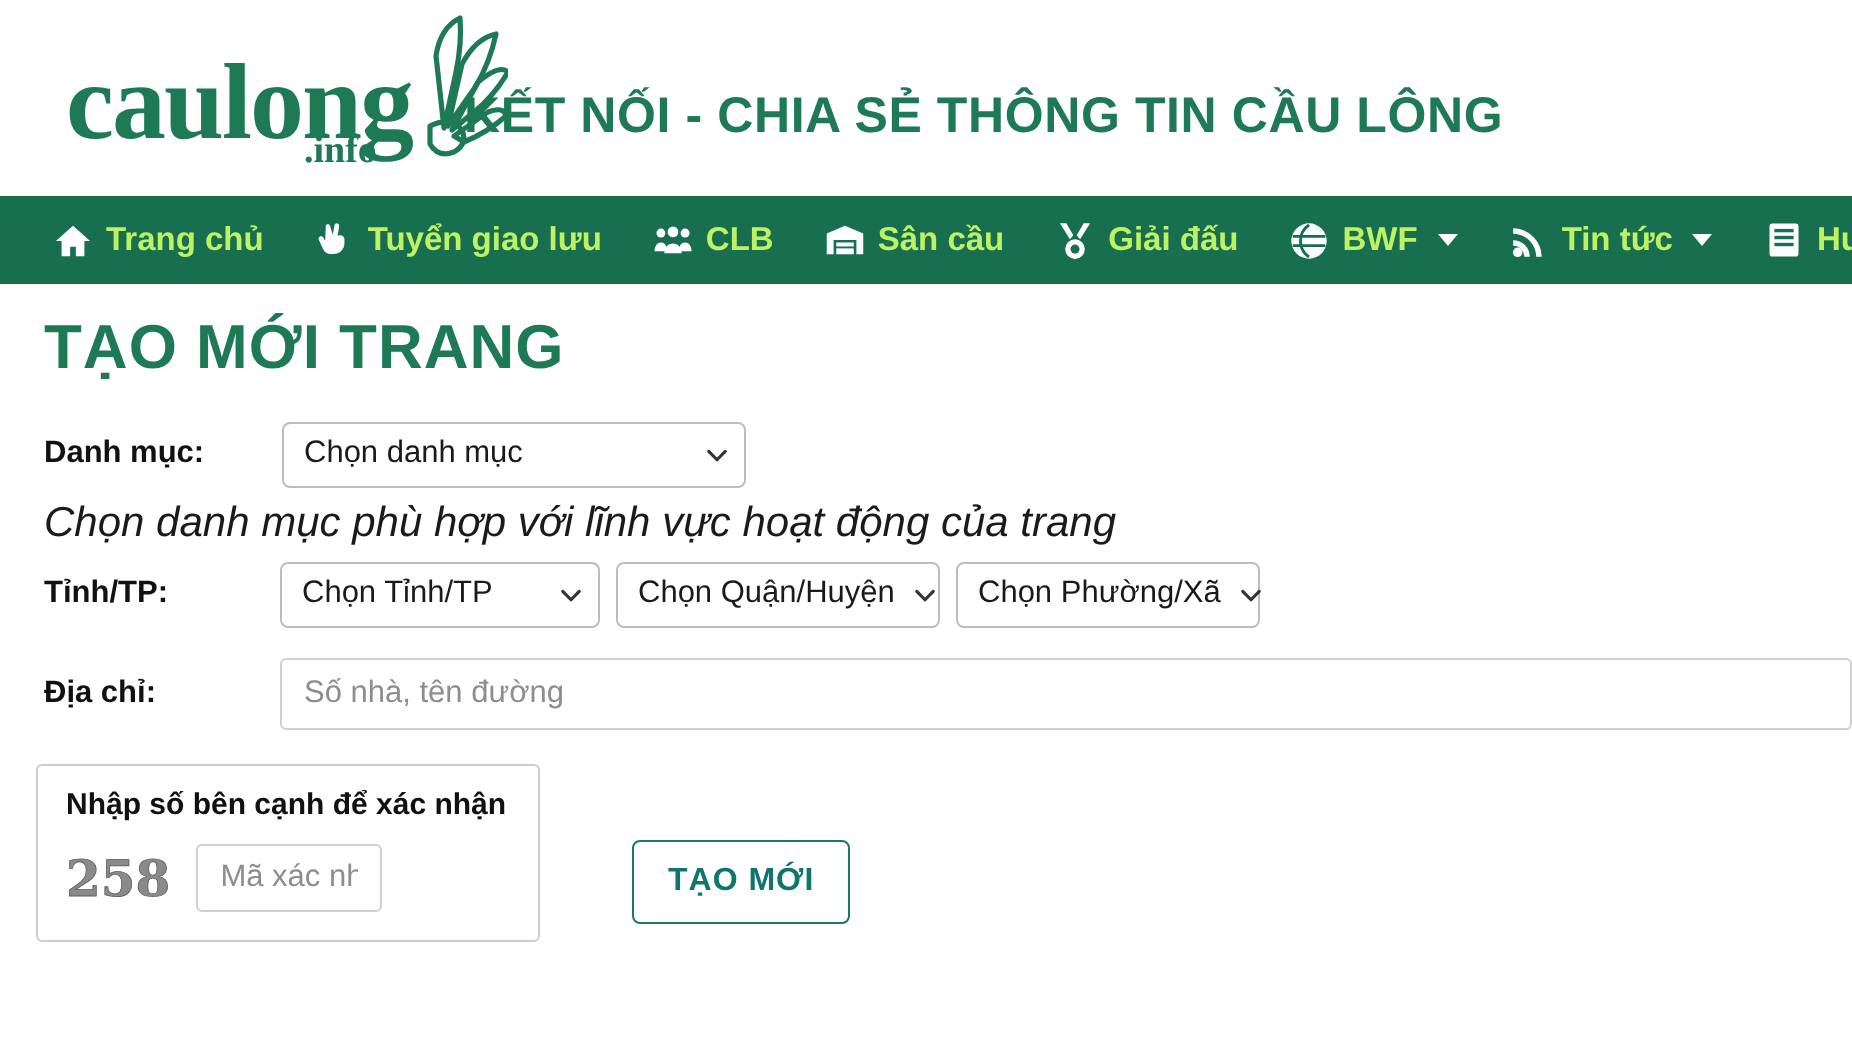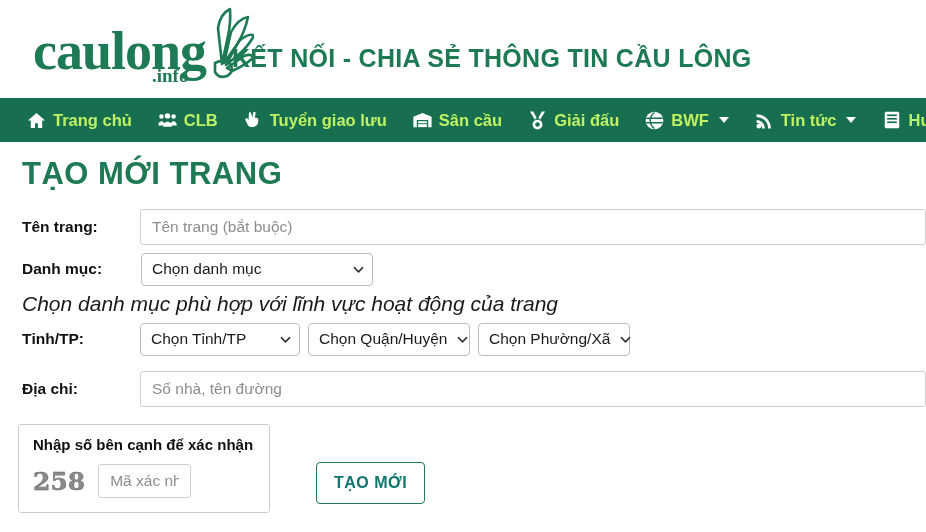--- a/index.html
+++ b/index.html
@@ -255,43 +255,43 @@
     <span class="ico">
       <svg viewBox="0 0 20 20" width="19" height="19">
           <path d="M10 2 L19 10 h-3 v8 h-4.5 v-5 h-3 v5 H4 v-8 H1 Z"></path>
         </svg>
     </span>
     <span>Trang chủ</span>
   </div>
 
   <div class="nav-item">
     <span class="ico">
+      <svg viewBox="0 0 20 20" width="18" height="18">
+          <path d="M6.2 1.3c.7-.3 1.4.1 1.6.8l1.5 5 1-5.3c.2-.8.9-1.2 1.6-1 .7.2 1.1.9 1 1.6l-.9 5.2 1.2-.2c1.4-.2 2.6.8 2.6 2.2v2.2c0 3.3-2.7 6-6 6H8c-1.6 0-3-.8-3.8-2.2L1.6 10c-.4-.7-.1-1.5.6-1.9.7-.3 1.5-.1 1.9.6l1 1.7L5.4 2.9c-.1-.7.2-1.4.8-1.6z"></path>
+        </svg>
+    </span>
+    <span>Tuyển giao lưu</span>
+  </div>
+
+  <div class="nav-item">
+    <span class="ico">
       <svg viewBox="0 0 22 16" width="21" height="16">
         <circle cx="4" cy="4" r="2.6"></circle>
           <circle cx="18" cy="4" r="2.6"></circle>
         <circle cx="11" cy="3.3" r="3.1"></circle>
         <path d="M0.3 14.5c0-3 1.7-5 3.7-5s3.7 2 3.7 5z"></path>
         <path d="M14.3 14.5c0-3 1.7-5 3.7-5s3.7 2 3.7 5z"></path>
         <path d="M6 15.7c0-3.4 2.2-5.7 5-5.7s5 2.3 5 5.7z"></path>
       </svg>
     </span>
     <span>CLB</span>
   </div>
 
   <div class="nav-item">
     <span class="ico">
-      <svg viewBox="0 0 20 20" width="18" height="18">
-          <path d="M6.2 1.3c.7-.3 1.4.1 1.6.8l1.5 5 1-5.3c.2-.8.9-1.2 1.6-1 .7.2 1.1.9 1 1.6l-.9 5.2 1.2-.2c1.4-.2 2.6.8 2.6 2.2v2.2c0 3.3-2.7 6-6 6H8c-1.6 0-3-.8-3.8-2.2L1.6 10c-.4-.7-.1-1.5.6-1.9.7-.3 1.5-.1 1.9.6l1 1.7L5.4 2.9c-.1-.7.2-1.4.8-1.6z"></path>
-        </svg>
-    </span>
-    <span>Tuyển giao lưu</span>
-  </div>
-
-  <div class="nav-item">
-    <span class="ico">
       <svg viewBox="0 0 20 16" width="19" height="16">
           <path d="M10 0.5 19.6 4.6V15.5H16V8H4v7.5H0.4V4.6Z"></path>
           <rect x="5.4" y="9.3" width="9.2" height="2.1"></rect>
           <rect x="5.4" y="12.4" width="9.2" height="3.1"></rect>
         </svg>
     </span>
     <span>Sân cầu</span>
   </div>
 
   <div class="nav-item">
@@ -343,24 +343,20 @@
   </div>
 
 </nav>
 
 <div class="main">
 
   <h1 class="page-title">TẠO MỚI TRANG</h1>
 
   <div class="form-rows">
 
-    <div class="row">
-      <div class="row-label">Tên trang:</div>
-      <input class="text-input input-wide" type="text" placeholder="Tên trang (bắt buộc)" style="">
-    </div>
 
     <div class="row">
       <div class="row-label">Danh mục:</div>
       <div class="select-box sel-danhmuc">
         <span>Chọn danh mục</span>
         <span class="sel-chevron">
           <svg viewBox="0 0 12 12">
               <path d="M1.5 4 L6 8.6 L10.5 4" fill="none" stroke="#333" stroke-width="1.7" stroke-linecap="round" stroke-linejoin="round"></path>
             </svg>
         </span>

